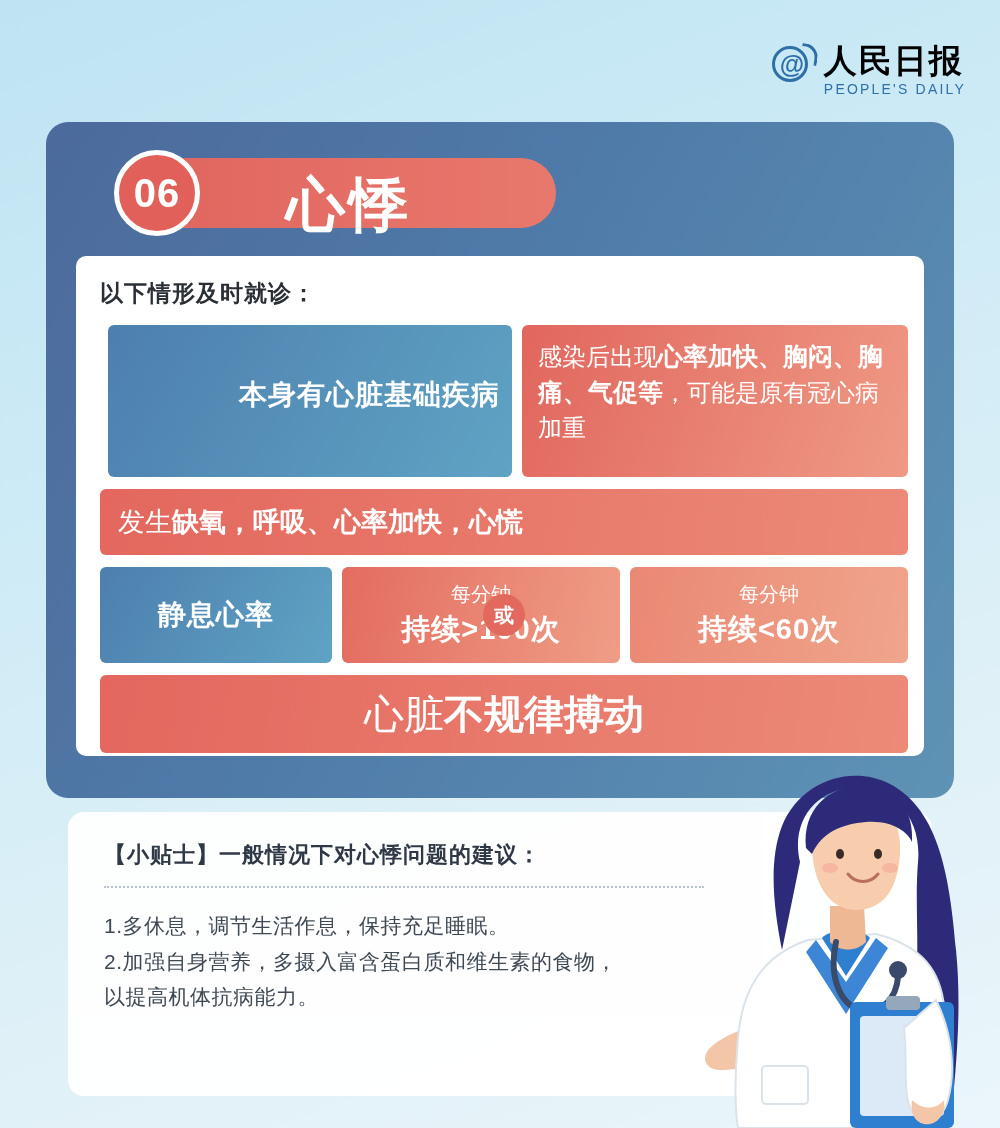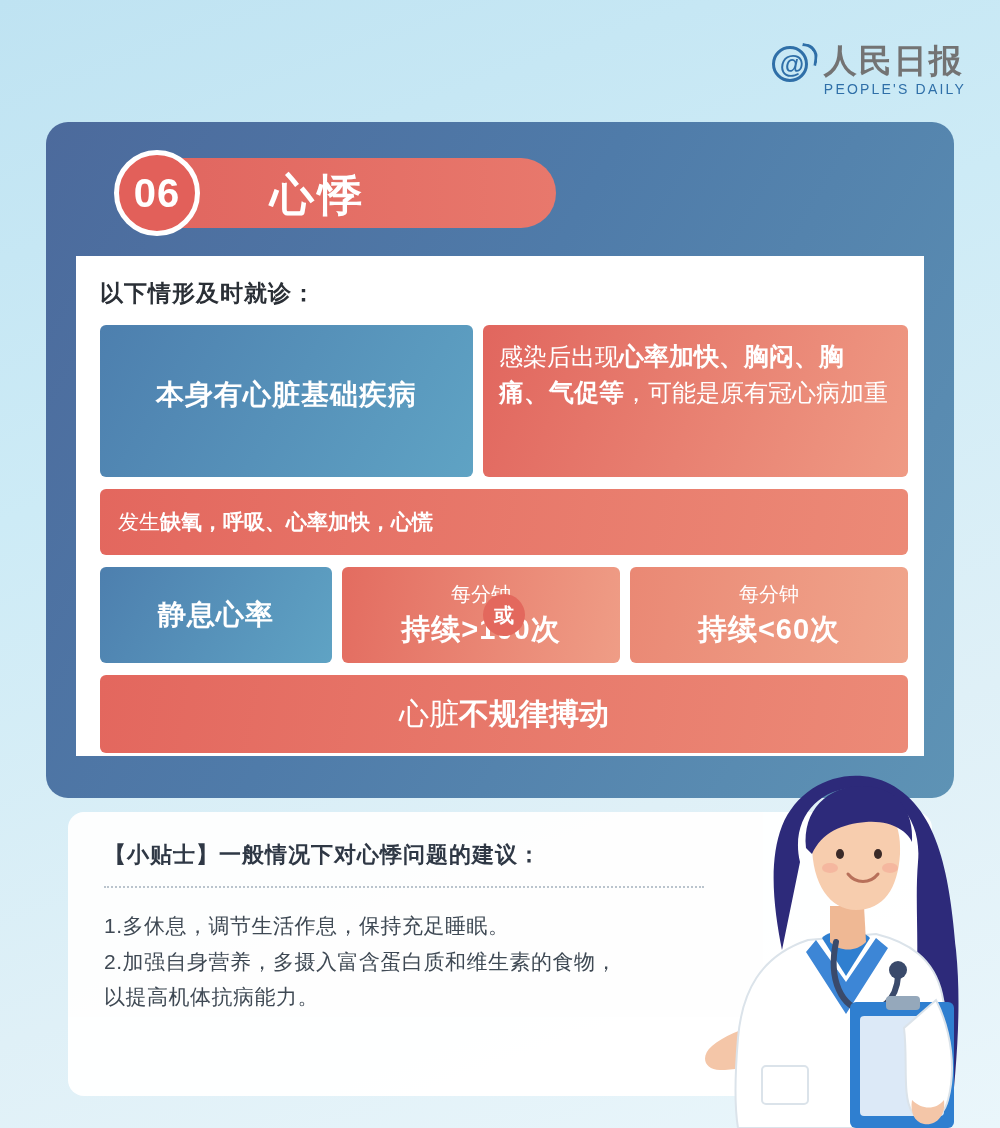--- a/index.html
+++ b/index.html
@@ -56,21 +56,21 @@
   }
   .logo-text {
     display: flex;
     flex-direction: column;
     align-items: flex-start;
     line-height: 1;
   }
   .logo-cn {
     font-size: 33px;
     font-weight: bold;
-    color: #737373;
+    color: #000000;
     letter-spacing: 2px;
   }
   .logo-en {
     margin-top: 5px;
     font-size: 14px;
     color: #2f6fa8;
     letter-spacing: 2.2px;
   }
 
   
@@ -97,23 +97,23 @@
     position: absolute;
     left: 22px;
     top: 8px;
     height: 70px;
     width: 420px;
     border-radius: 35px;
     background: linear-gradient(90deg, #e0655f 0%, #e8786c 100%);
   }
   .title-text {
     position: absolute;
-    left: 156px;
+    left: 172px;
     top: 16px;
-    font-size: 44px;
+    font-size: 59px;
     font-weight: bold;
     color: #ffffff;
     letter-spacing: 4px;
   }
   .num-badge {
     position: absolute;
     left: 0;
     top: 0;
     width: 86px;
     height: 86px;
@@ -127,21 +127,21 @@
     display: flex;
     align-items: center;
     justify-content: center;
     letter-spacing: 1px;
   }
 
   
   .panel {
     margin-top: 20px;
     background: #ffffff;
-    border-radius: 0;
+    border-radius: 10px;
     padding: 22px 16px 26px 24px;
     box-sizing: border-box;
     height: 500px;
   }
   .panel-lead {
     font-size: 23px;
     color: #2a2f36;
     font-weight: bold;
     margin-bottom: 16px;
     letter-spacing: 1px;
@@ -176,23 +176,24 @@
     color: #ffffff;
   }
   .b-salmon {
     background: linear-gradient(100deg, #ea8874 0%, #f0a58c 100%);
     color: #ffffff;
   }
 
   
   .row1 { height: 152px; }
   .cell-left {
-    width: 373px;
-    align-items: center;
+    width: 404px;
+    align-items: flex-end;
     padding: 0 12px;
+    margin-left: 8px;
   }
   .cell-left .t1 {
     font-size: 28px;
     font-weight: bold;
     letter-spacing: 1px;
     margin-bottom: 12px;
   }
   .cell-left .t2 {
     font-size: 22px;
     letter-spacing: 1px;
@@ -205,21 +206,21 @@
     justify-content: flex-start;
   }
   .cell-right b { font-weight: bold; }
   .cell-right .thin { font-weight: normal; font-size: 24px; }
 
   
   .row2 { height: 66px; }
   .row2 .block {
     width: 100%;
     padding: 0 18px;
-    font-size: 21px;
+    font-size: 27px;
   }
   .row2 b { font-weight: bold; }
 
   
   .row3 { height: 96px; position: relative; }
   .r3-left {
     width: 232px;
     align-items: center;
     justify-content: center;
     font-size: 28px;
@@ -259,21 +260,21 @@
     justify-content: center;
     z-index: 3;
   }
 
   
   .row4 { height: 78px; }
   .row4 .block {
     width: 100%;
     align-items: center;
     justify-content: center;
-    font-size: 30px;
+    font-size: 40px;
   }
   .row4 b { font-weight: bold; }
 
   
   .tips {
     position: absolute;
     left: 68px;
     top: 812px;
     width: 864px;
     height: 284px;

